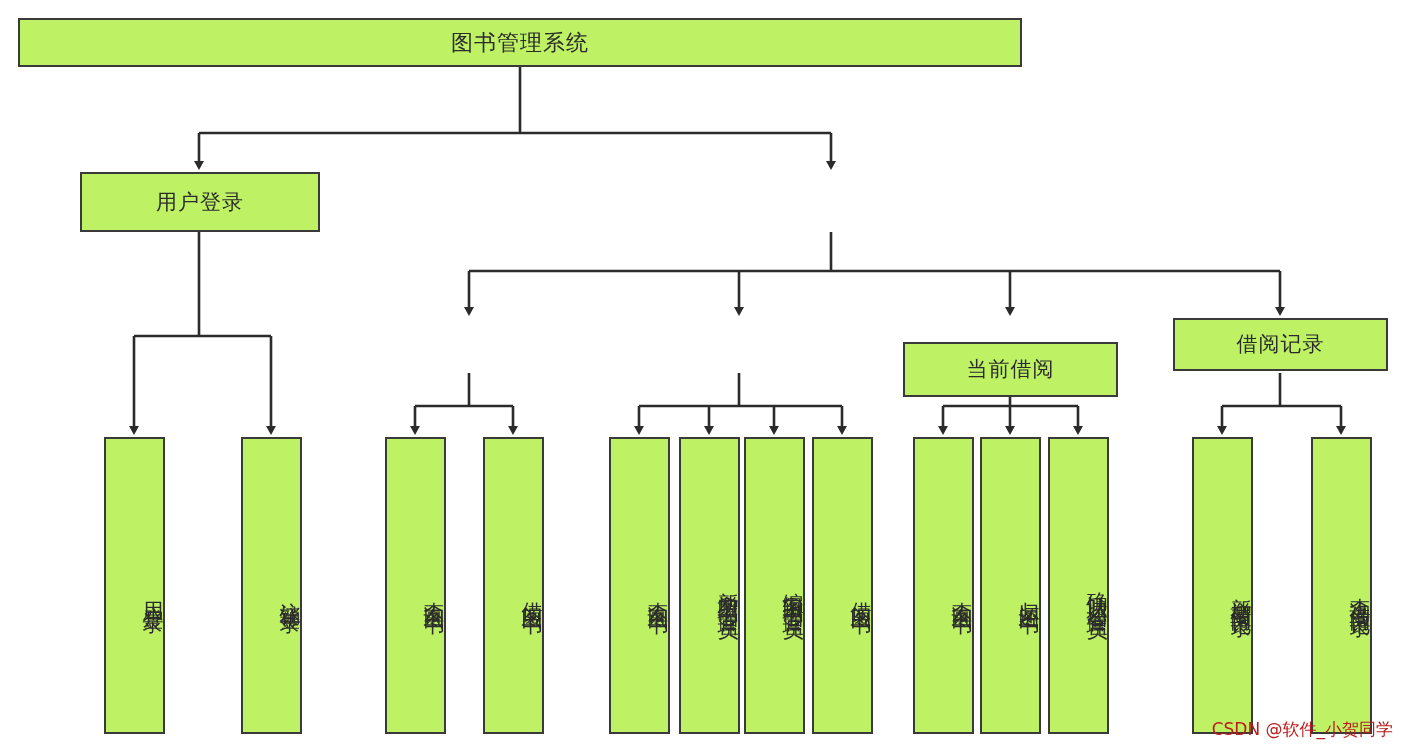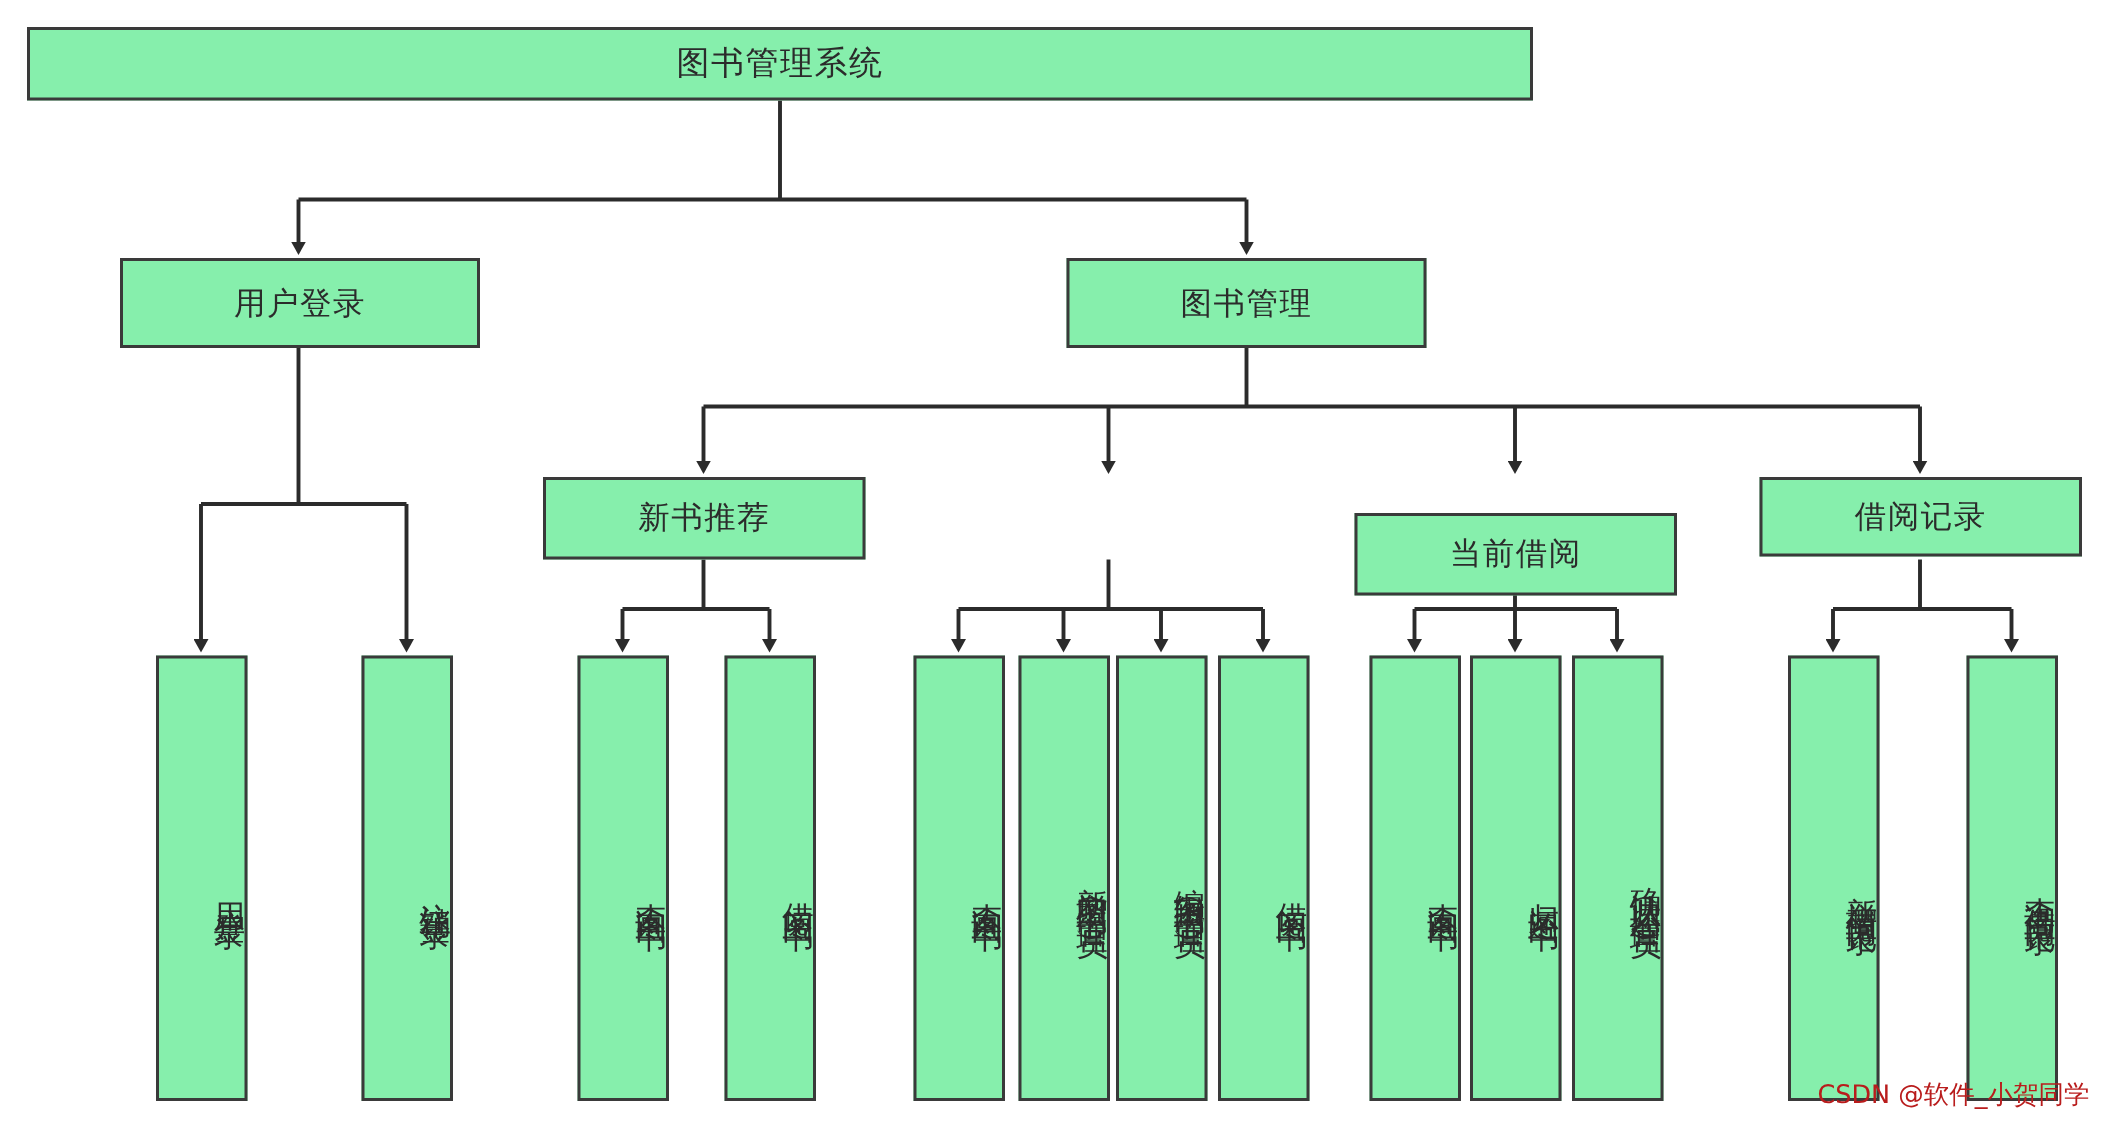--- a/index.html
+++ b/index.html
@@ -8,21 +8,21 @@
     background:#ffffff;
     font-family:"DejaVu Sans","Liberation Sans",sans-serif;
     overflow:hidden;
   }
   #canvas{position:relative;width:1405px;height:747px;}
   svg#wires{position:absolute;left:0;top:0;width:1405px;height:747px;}
 
   .node{
     position:absolute;
     box-sizing:border-box;
-    background:#86efac;
+    background:#bef264;
     border:2px solid #3a3a3a;
     display:flex;
     align-items:center;
     justify-content:center;
     color:#2b2b2b;
     z-index:2;
   }
   .node .lbl{
     font-size:21px;
     letter-spacing:1px;
@@ -110,27 +110,21 @@
     </g>
   </svg>
 
   <div class="node root" style="left:18px;top:18px;width:1004px;height:49px;">
     <span class="lbl">图书管理系统</span>
   </div>
 
   <div class="node" style="left:80px;top:172px;width:240px;height:60px;">
     <span class="lbl">用户登录</span>
   </div>
-  <div class="node" style="left:711px;top:172px;width:240px;height:60px;">
-    <span class="lbl">图书管理</span>
-  </div>
 
-  <div class="node" style="left:362px;top:318px;width:215px;height:55px;">
-    <span class="lbl">新书推荐</span>
-  </div>
   <div class="node" style="left:903px;top:318px;width:215px;height:55px;margin-top:24px;">
     <span class="lbl">当前借阅</span>
   </div>
   <div class="node" style="left:1173px;top:318px;width:215px;height:53px;">
     <span class="lbl">借阅记录</span>
   </div>
 
   <div class="node vert" style="left:104px;top:437px;width:61px;height:297px;">
     <span class="lbl">用户登录</span>
   </div>

